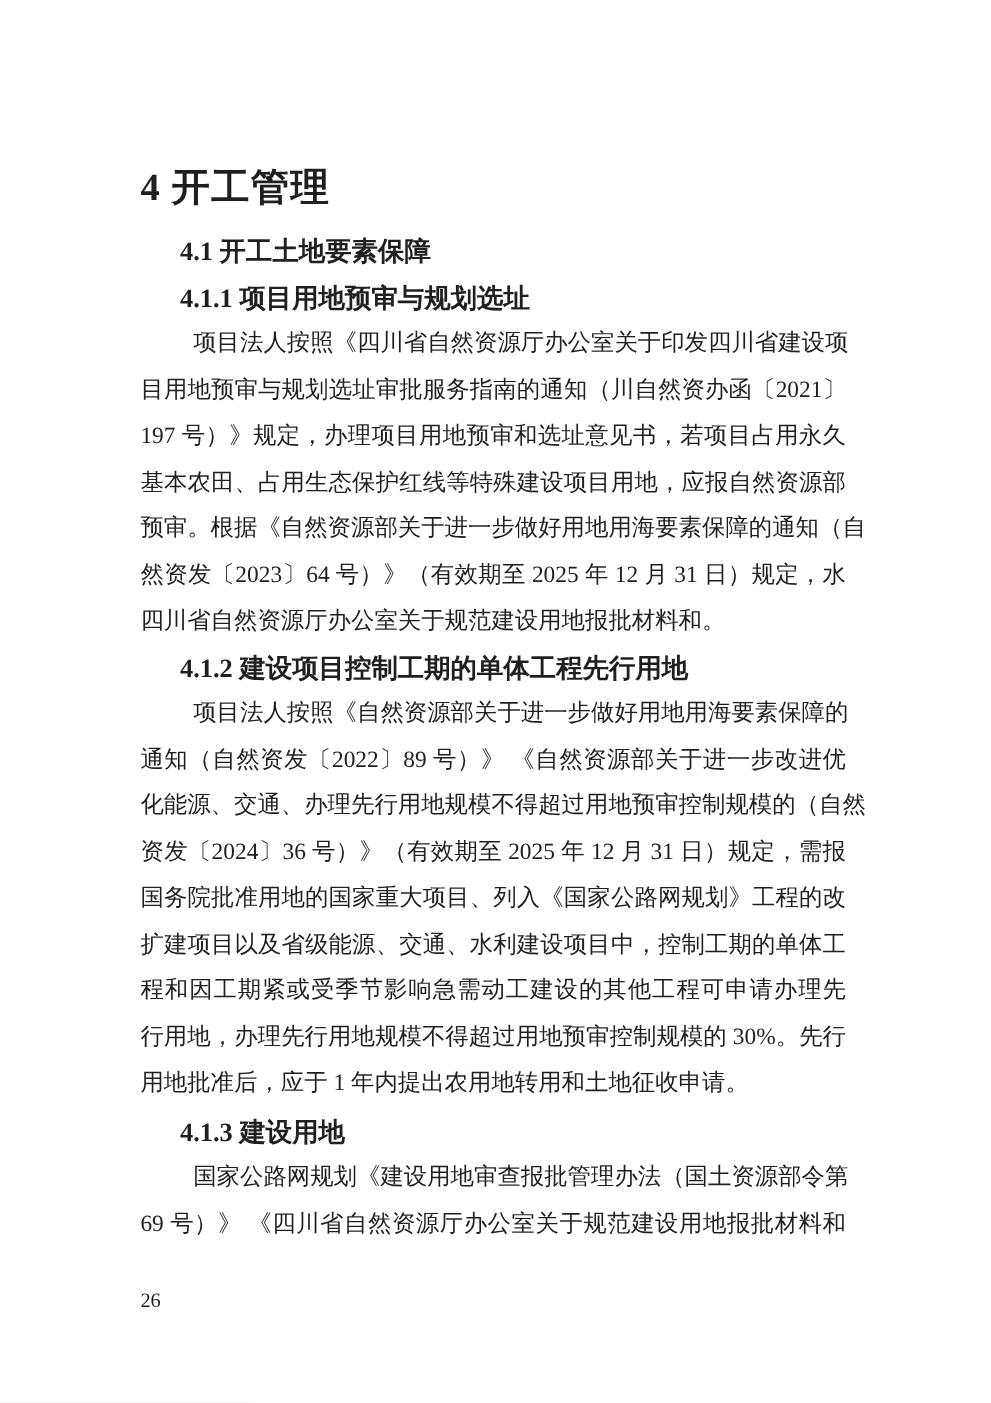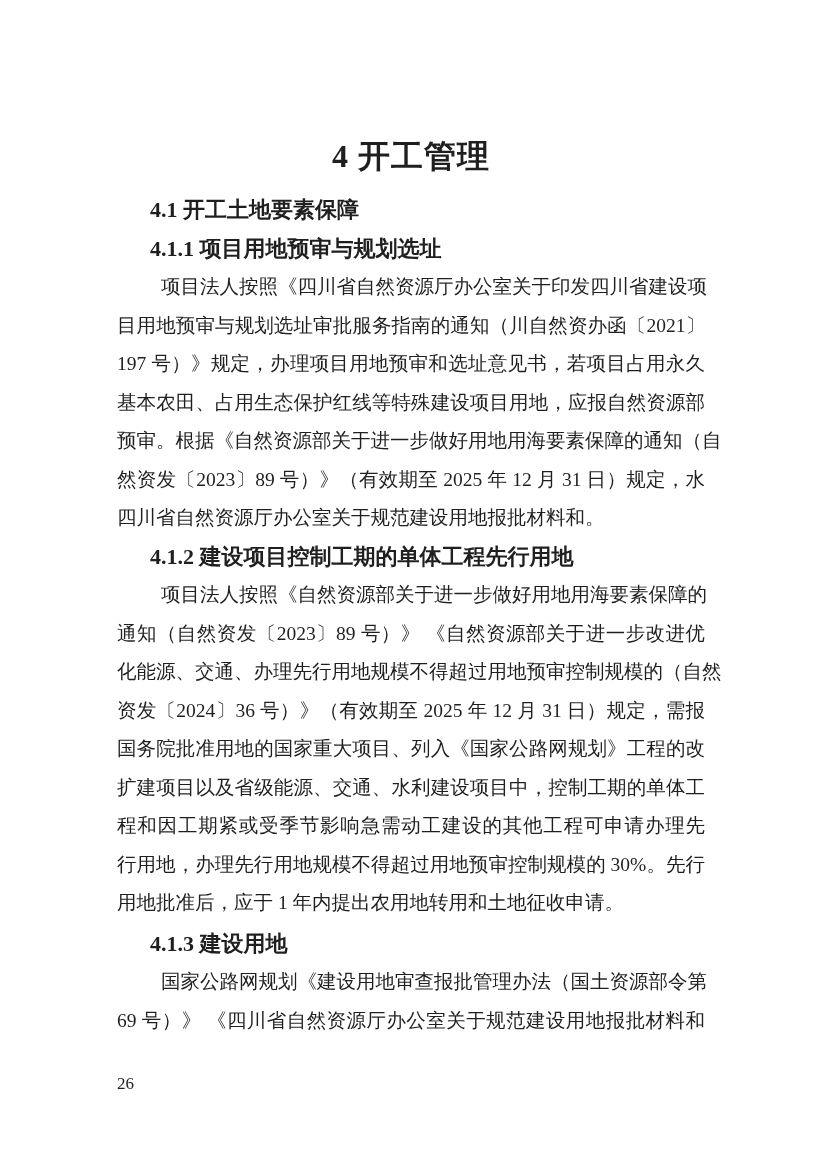--- a/index.html
+++ b/index.html
@@ -16,21 +16,21 @@
     overflow: hidden;
     font-family: "Liberation Serif", "DejaVu Serif", serif;
     color: #1f1f1f;
   }
   .doc-title {
     margin: 134px 117px 0 117px;
     width: 588px;
     font-size: 32px;
     font-weight: 700;
     line-height: 44px;
-    text-align: center;
+    text-align: left;
     letter-spacing: 1px;
   }
   .heading {
     margin: 0 117px;
     width: 588px;
     box-sizing: border-box;
     padding-left: 33px;
     font-size: 22px;
     font-weight: 700;
     line-height: 38.5px;
@@ -72,29 +72,29 @@
   <h2 class="heading mt13">4.1 开工土地要素保障</h2>
 
   <h3 class="heading">4.1.1 项目用地预审与规划选址</h3>
 
   <div class="para mt4">
       <div class="line">项目法人按照《四川省自然资源厅办公室关于印发四川省建设项</div>
       <div class="line">目用地预审与规划选址审批服务指南的通知（川自然资办函〔2021〕</div>
       <div class="line">197 号）》规定，办理项目用地预审和选址意见书，若项目占用永久</div>
       <div class="line">基本农田、占用生态保护红线等特殊建设项目用地，应报自然资源部</div>
       <div class="line">预审。根据《自然资源部关于进一步做好用地用海要素保障的通知（自</div>
-      <div class="line">然资发〔2023〕89 号）》（有效期至 2025 年 12 月 31 日）规定，水</div>
+      <div class="line">然资发〔2023〕64 号）》（有效期至 2025 年 12 月 31 日）规定，水</div>
       <div class="line">四川省自然资源厅办公室关于规范建设用地报批材料和。</div>
     </div>
 
   <h3 class="heading">4.1.2 建设项目控制工期的单体工程先行用地</h3>
 
   <div class="para">
       <div class="line">项目法人按照《自然资源部关于进一步做好用地用海要素保障的</div>
-      <div class="line">通知（自然资发〔2023〕89 号）》 《自然资源部关于进一步改进优</div>
+      <div class="line">通知（自然资发〔2022〕89 号）》 《自然资源部关于进一步改进优</div>
       <div class="line">化能源、交通、办理先行用地规模不得超过用地预审控制规模的（自然</div>
       <div class="line">资发〔2024〕36 号）》（有效期至 2025 年 12 月 31 日）规定，需报</div>
       <div class="line">国务院批准用地的国家重大项目、列入《国家公路网规划》工程的改</div>
       <div class="line">扩建项目以及省级能源、交通、水利建设项目中，控制工期的单体工</div>
       <div class="line">程和因工期紧或受季节影响急需动工建设的其他工程可申请办理先</div>
       <div class="line">行用地，办理先行用地规模不得超过用地预审控制规模的 30%。先行</div>
       <div class="line">用地批准后，应于 1 年内提出农用地转用和土地征收申请。</div>
     </div>
 
   <h3 class="heading mt2">4.1.3 建设用地</h3>

